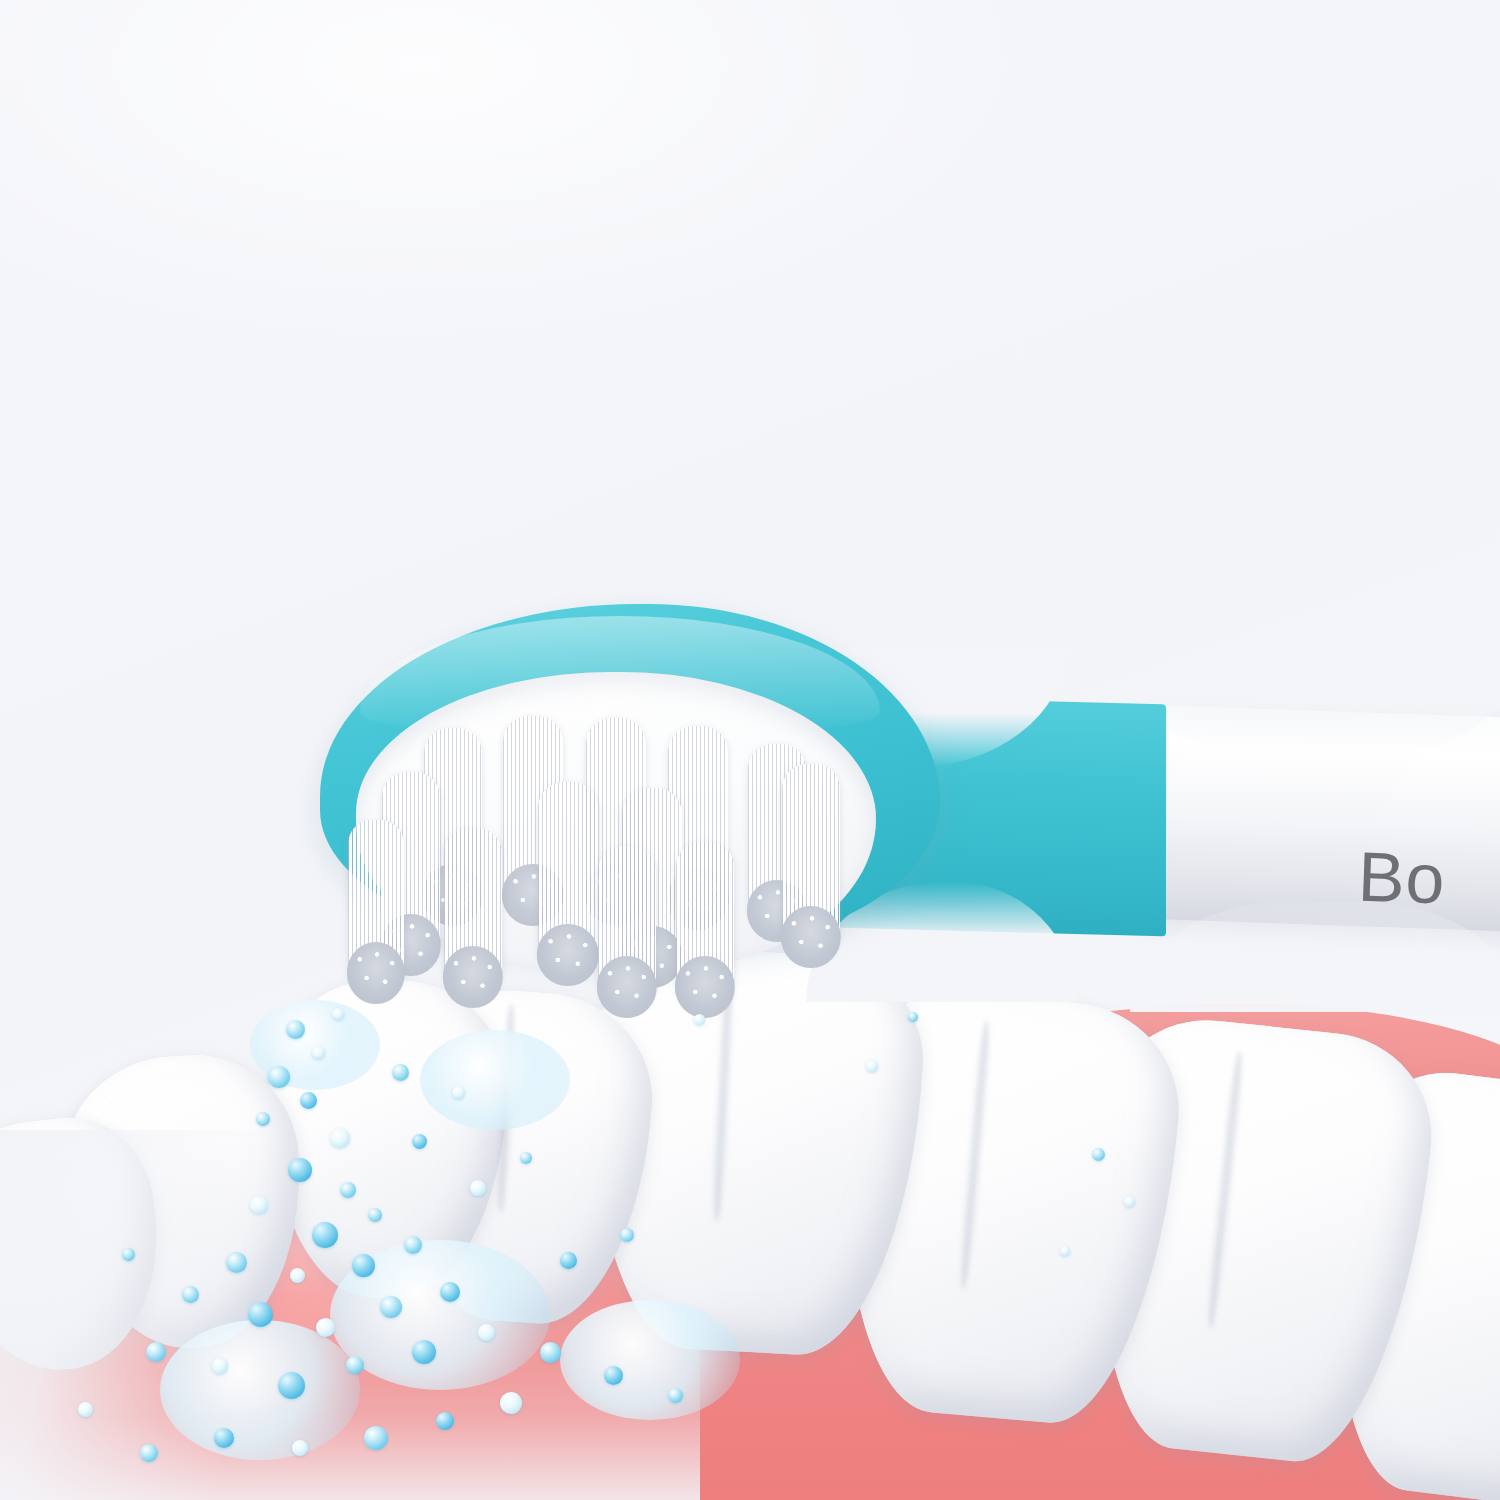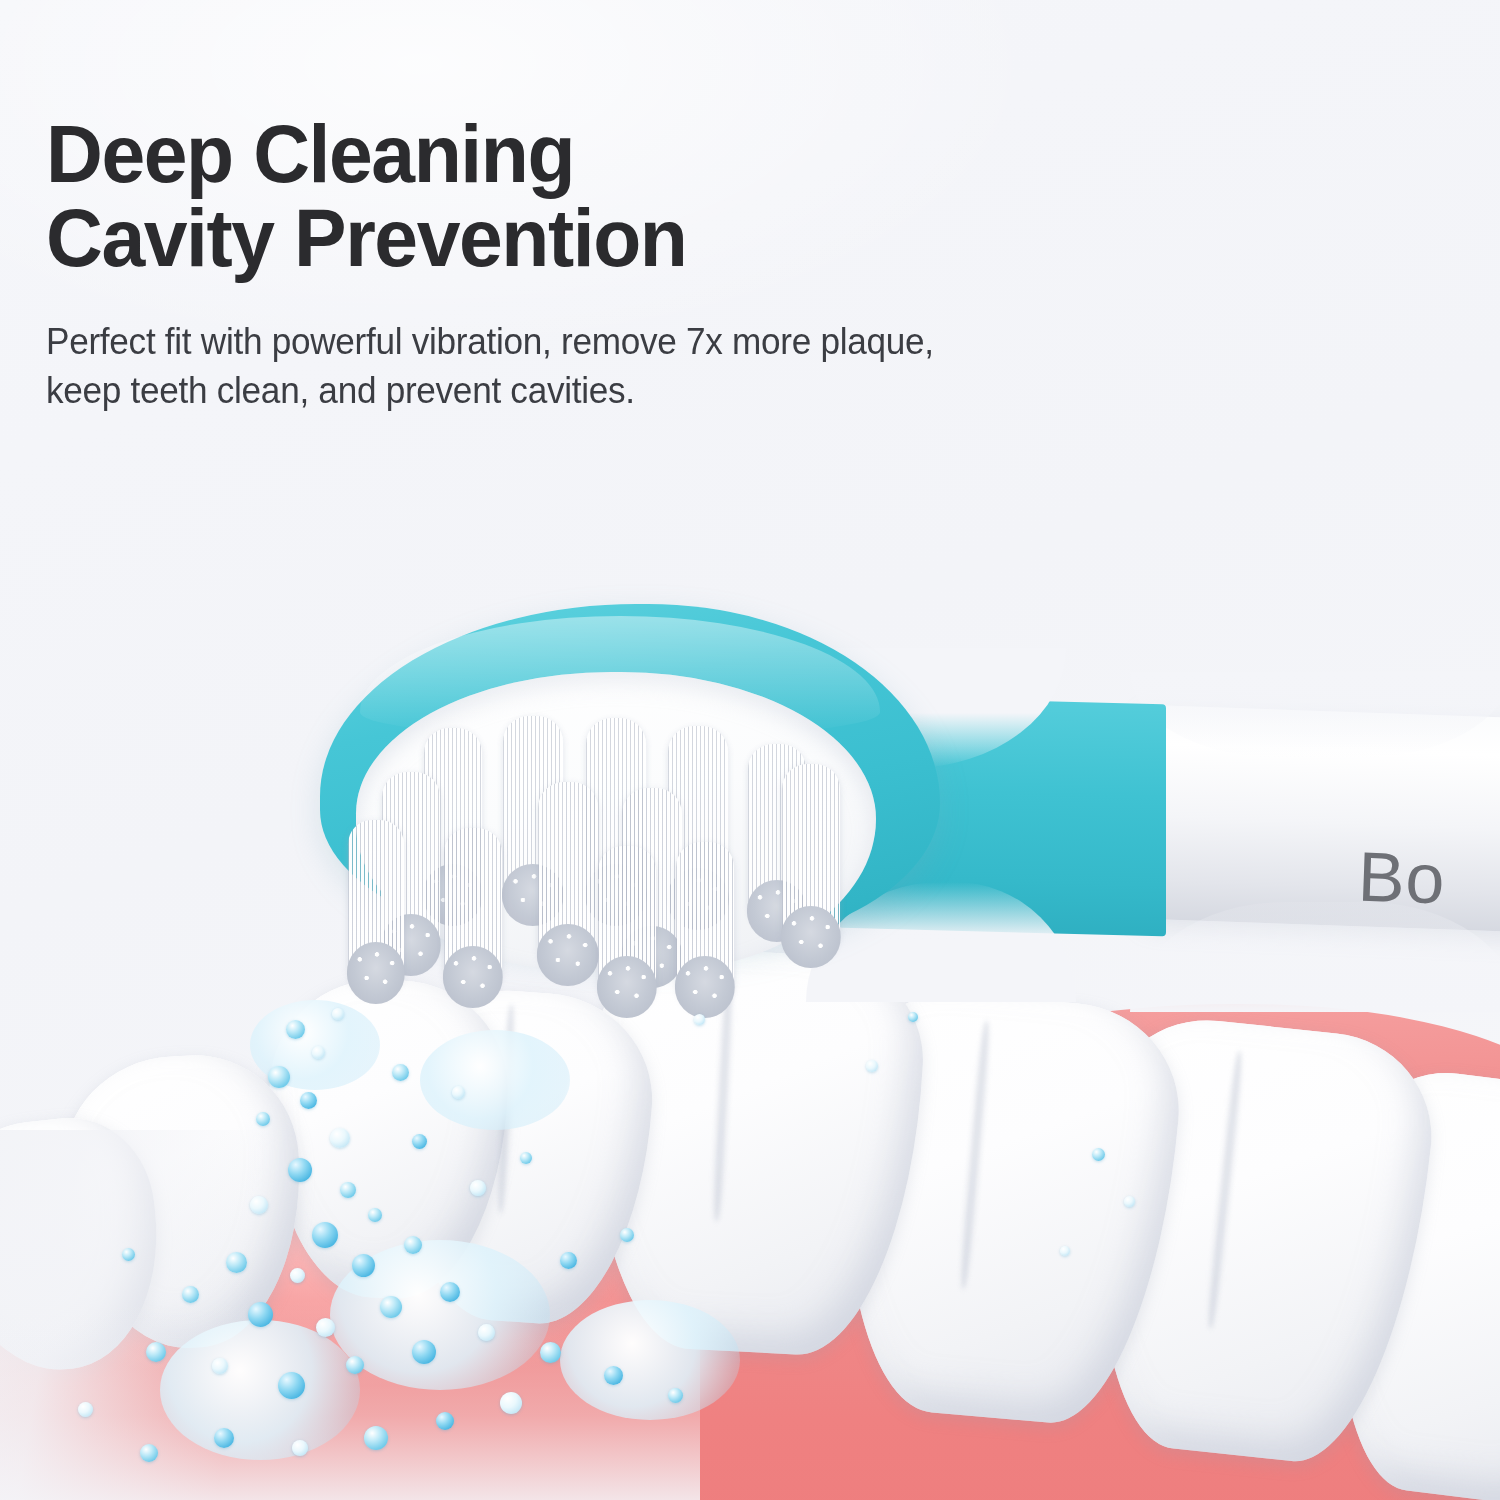--- a/index.html
+++ b/index.html
@@ -379,20 +379,14 @@
       <div class="bub pale" style="left:1124px;top:1196px;width:11px;height:11px;"></div>
       <div class="bub pale" style="left:1060px;top:1246px;width:10px;height:10px;"></div>
       <div class="bub pale" style="left:866px;top:1060px;width:12px;height:12px;"></div>
       <div class="bub" style="left:908px;top:1012px;width:10px;height:10px;"></div>
       <div class="bub pale" style="left:694px;top:1014px;width:11px;height:11px;"></div>
     </div>
 
     <div class="light-top"></div>
   </div>
 
-  <div class="text-block">
-    <h1 class="headline">Deep Cleaning
-Cavity Prevention</h1>
-    <p class="subtitle">Perfect fit with powerful vibration, remove 7x more plaque,
-keep teeth clean, and prevent cavities.</p>
-  </div>
 
 </div>
 
 </body></html>

